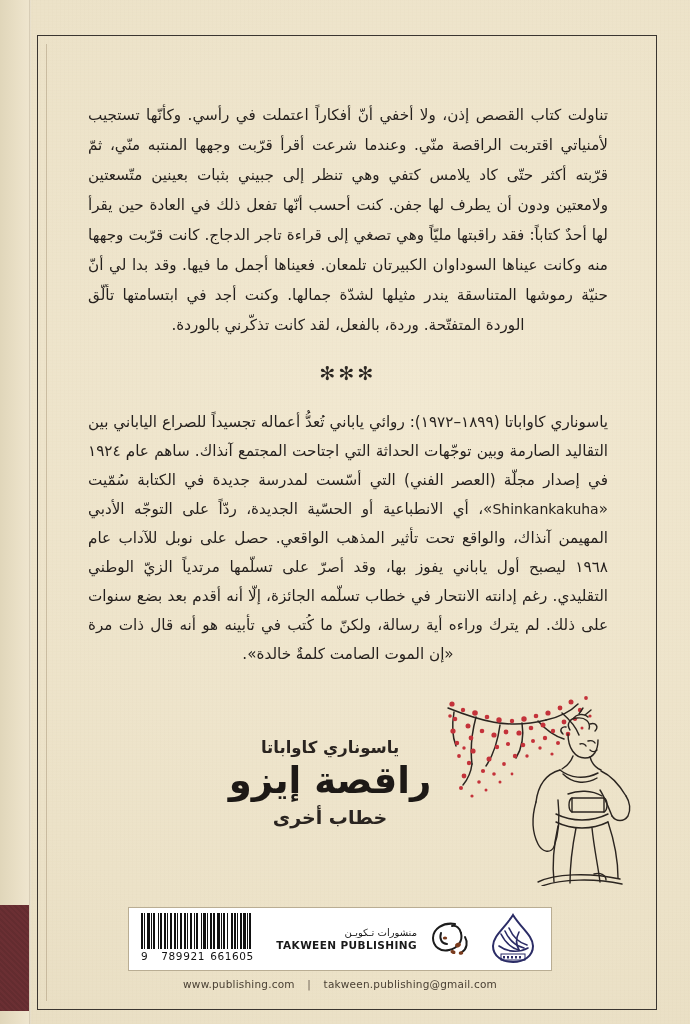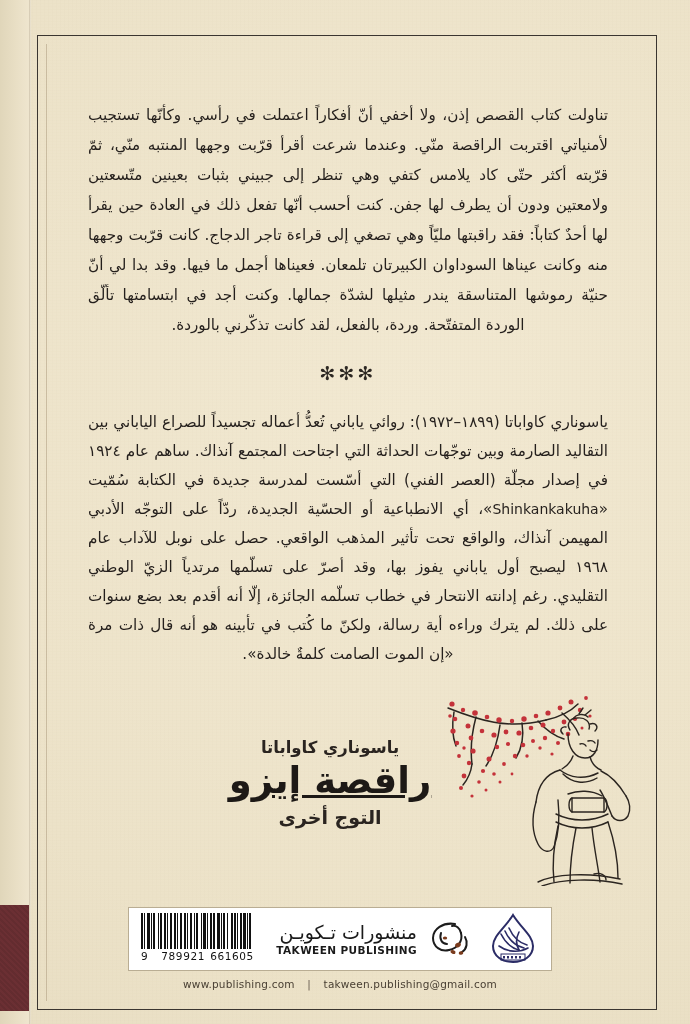--- a/index.html
+++ b/index.html
@@ -145,21 +145,20 @@
     letter-spacing: .5px;
   }
   .main-title {
     font-family: "DejaVu Sans", sans-serif;
     font-size: 37px;
     font-weight: bold;
     color: #1d1916;
     line-height: 1.18;
     margin-top: 2px;
     letter-spacing: .5px;
-    text-decoration: underline;
   }
   .sub-title {
     font-family: "DejaVu Sans", sans-serif;
     font-size: 19px;
     font-weight: bold;
     color: #2a2420;
     margin-top: 3px;
   }
 
   .illustration {
@@ -220,21 +219,21 @@
     align-items: center;
     gap: 8px;
   }
   .pub-names {
     text-align: right;
     line-height: 1.15;
   }
   .pub-ar {
     font-family: "DejaVu Sans", sans-serif;
     direction: rtl;
-    font-size: 19px;
+    font-size: 10px;
     color: #1a1a1a;
     letter-spacing: 1.5px;
   }
   .pub-en {
     font-family: "DejaVu Sans", sans-serif;
     font-size: 10.5px;
     font-weight: bold;
     color: #1a1a1a;
     letter-spacing: .4px;
     margin-top: 1px;
@@ -410,21 +409,21 @@
           <path d="M100 200 C 120 193, 152 192, 180 198"></path>
 
           <path d="M152 188 C 158 186, 164 189, 164 194"></path>
         </g>
       </svg>
     </div>
 
     <div class="title-text">
       <div class="author-line">ياسوناري كاواباتا</div>
       <div class="main-title">راقصة إيزو</div>
-      <div class="sub-title">التوج أخرى</div>
+      <div class="sub-title">خطاب أخرى</div>
     </div>
   </div>
 
   <div class="barcode-strip">
 
     <div class="barcode">
       <div class="bars">
         <i style="width:1.5px"></i>
           <i class="w" style="width:1.5px"></i>
         <i style="width:1px"></i>

